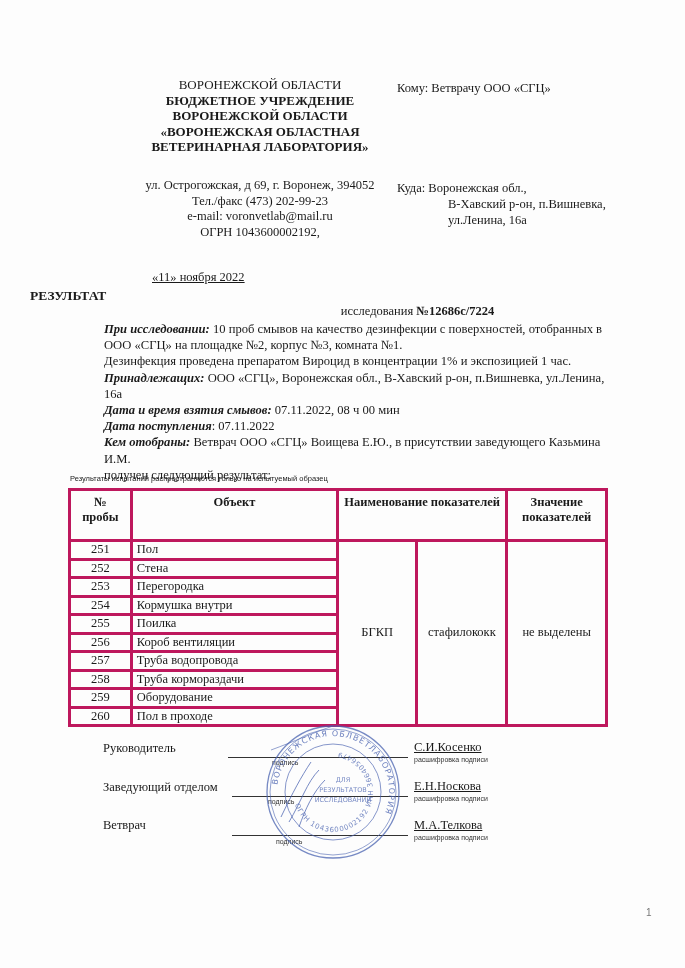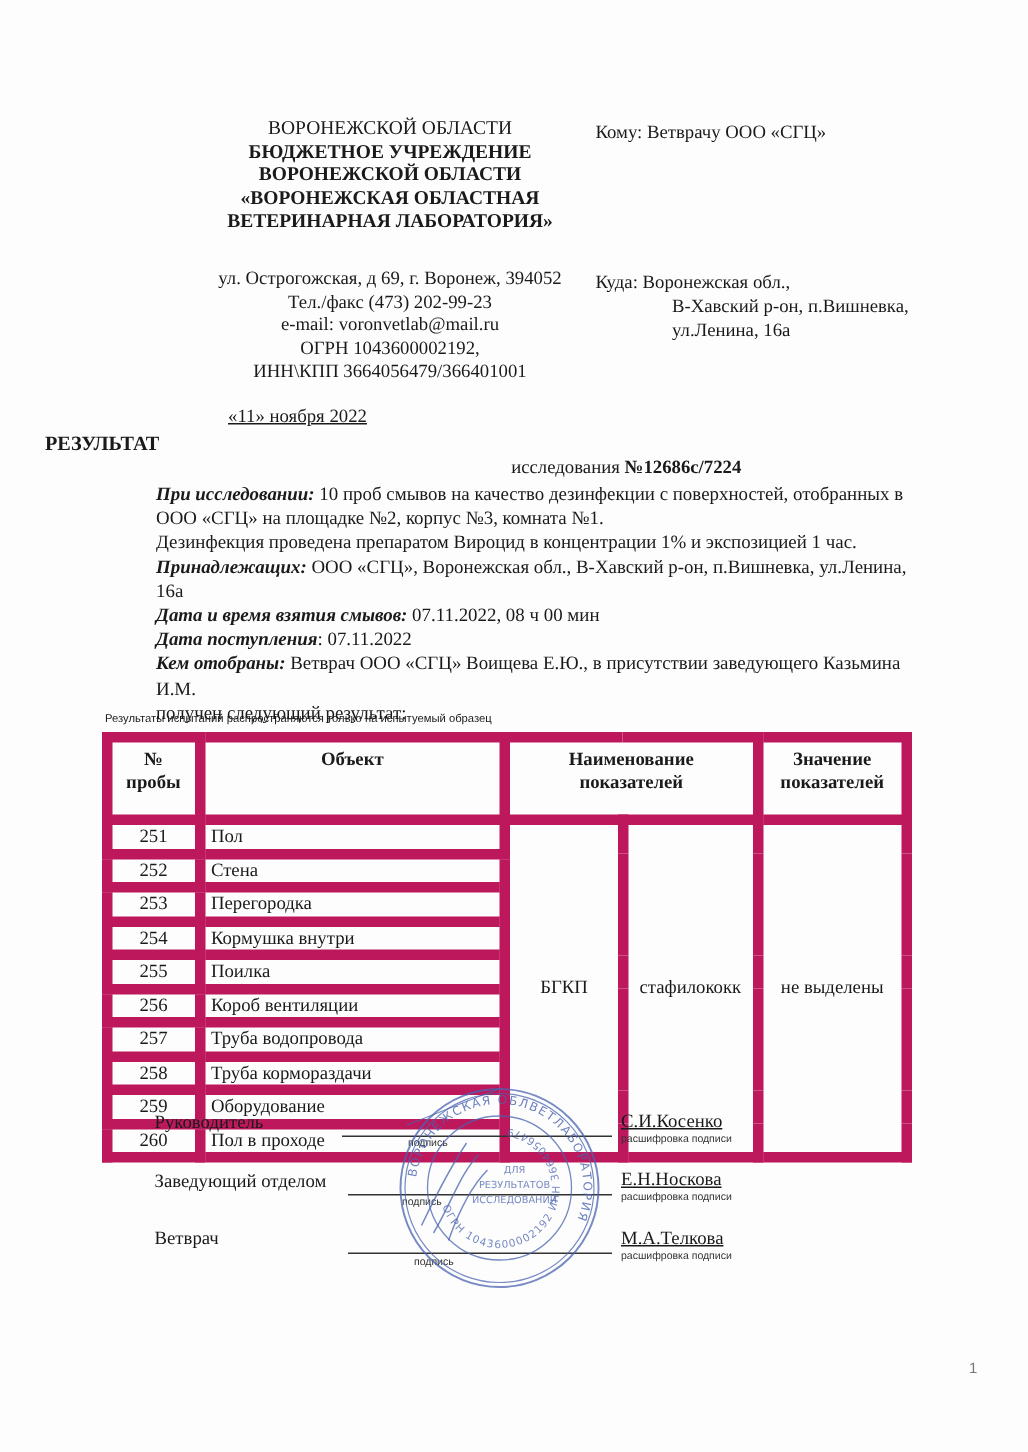--- a/index.html
+++ b/index.html
@@ -16,21 +16,21 @@
   .where .ind { padding-left: 51px; }
   .date { left: 152px; top: 270px; font-size: 12.5px; text-decoration: underline; }
   .title { left: 0; width: 685px; top: 288px; font-size: 13.5px; font-weight: bold; padding-left: 30px; box-sizing: border-box; }
   .subtitle { left: 0; width: 685px; top: 304px; text-align: center; font-size: 12.5px; padding-left: 150px; box-sizing: border-box; }
   .subtitle b { font-weight: bold; }
   .body { left: 104px; top: 321px; width: 520px; font-size: 12.6px; line-height: 16.2px; }
   .body .lbl { font-weight: bold; font-style: italic; }
   .body p { margin: 0; }
   .note { left: 70px; top: 474px; font-size: 7.5px; font-family: "Liberation Sans", sans-serif; }
   table.res { position: absolute; left: 68px; top: 488px; width: 540px; border-collapse: collapse; font-size: 12.5px; }
-  table.res th, table.res td { border: 7px solid #be185d; padding: 0 4px; }
+  table.res th, table.res td { border: 3px solid #be185d; padding: 0 4px; }
   table.res th { font-weight: bold; vertical-align: top; text-align: center; height: 44px; padding-top: 4px; line-height: 15px; font-size: 12.5px; }
   table.res td { height: 15.5px; line-height: 15.5px; }
   table.res td.num { text-align: center; }
   table.res td.merged { text-align: center; vertical-align: middle; }
   .sig-label { font-size: 12.5px; left: 103px; }
   .sig-line { border-bottom: 1px solid #333; height: 0; }
   .sig-cap { font-size: 7px; font-family: "Liberation Sans", sans-serif; color: #333; }
   .sig-name { font-size: 12.5px; text-decoration: underline; left: 414px; }
   .sig-dec { font-size: 7px; font-family: "Liberation Sans", sans-serif; color: #333; left: 414px; }
   .page-num { left: 646px; top: 907px; font-size: 10px; color: #777; font-family: "Liberation Sans", sans-serif; }
@@ -45,21 +45,20 @@
   <div class="b">ВОРОНЕЖСКОЙ ОБЛАСТИ</div>
   <div class="b">«ВОРОНЕЖСКАЯ ОБЛАСТНАЯ</div>
   <div class="b">ВЕТЕРИНАРНАЯ ЛАБОРАТОРИЯ»</div>
 </div>
 
 <div class="abs addr">
   <div>ул. Острогожская, д 69, г. Воронеж, 394052</div>
   <div>Тел./факс (473) 202-99-23</div>
   <div>e-mail: voronvetlab@mail.ru</div>
   <div>ОГРН 1043600002192,</div>
-  <div>ИНН\КПП 3664056479/366401001</div>
 </div>
 
 <div class="abs to">Кому: Ветврачу ООО «СГЦ»</div>
 
 <div class="abs where">
   <div>Куда: Воронежская обл.,</div>
   <div class="ind">В-Хавский р-он, п.Вишневка,</div>
   <div class="ind">ул.Ленина, 16а</div>
 </div>
 

